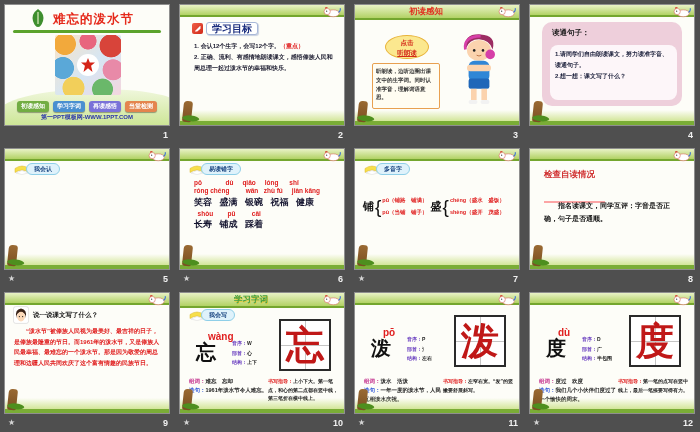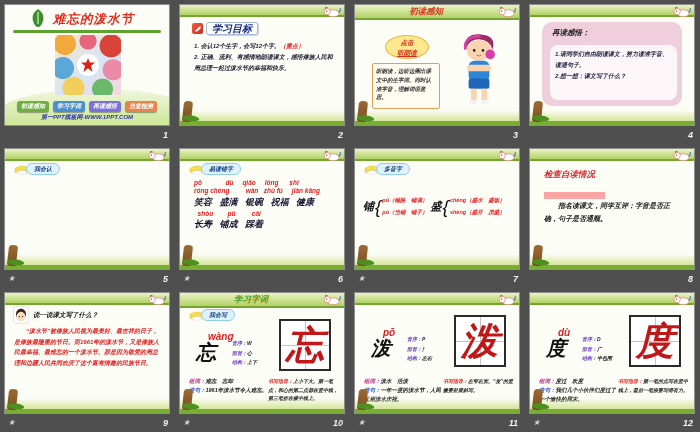--- a/index.html
+++ b/index.html
@@ -1,18 +1,18 @@
 <!DOCTYPE html>
 <html><head>
 <meta charset="utf-8">
 <style>
   html,body{margin:0;padding:0;}
   .board{position:relative;width:700px;height:432px;background:#4f4f4f;
     display:grid;grid-template-columns:repeat(4,175px);grid-template-rows:repeat(3,144px);
-    font-family:"Liberation Sans",sans-serif;font-style:italic;}
+    font-family:"Liberation Sans",sans-serif;}
   .cell{position:relative;}
   .thumb{position:absolute;left:4px;top:4px;width:166px;height:122px;background:#fdfdf8;
     border:1px solid #8f8f8f;box-sizing:border-box;overflow:hidden;cursor:pointer;}
   .meta{position:absolute;left:8px;right:7px;top:128px;height:14px;display:flex;align-items:center;}
   .star{color:#d5d5d5;font-size:8px;line-height:14px;}
   .num{margin-left:auto;color:#f1f1f1;font-size:9px;font-weight:bold;}
 
   
   .band-top{position:absolute;top:0;left:0;right:0;height:10px;
     background:linear-gradient(#e9f2c6,#b2d264);border-bottom:2px solid #74a62e;}
@@ -94,21 +94,21 @@
 
   
   .poly-wrap{position:absolute;top:46px;left:8px;right:2px;display:flex;gap:3px;align-items:center;}
   .poly-group{display:flex;align-items:center;}
   .poly-char{font-size:11px;font-weight:bold;color:#111;}
   .poly-brace{font-size:19px;color:#111;margin:0 1px;font-weight:normal;}
   .poly-readings{font-size:5.5px;color:#e02020;font-weight:bold;line-height:2.1;white-space:nowrap;}
 
   
   .check-title{position:absolute;top:20px;left:14px;font-size:8.5px;font-weight:bold;color:#d03030;
-    border-bottom:7px solid #fca5a5;padding-bottom:11px;padding-right:10px;}
+    border-bottom:2px solid #fca5a5;padding-bottom:20px;padding-right:10px;}
   .check-body{position:absolute;top:50px;left:14px;right:11px;font-size:7px;font-weight:bold;color:#1a1a1a;
     line-height:1.9;text-indent:2em;}
 
   
   .teacher{position:absolute;top:13px;left:8px;width:16px;height:18px;}
   .sum-q{position:absolute;top:18px;left:28px;font-size:6.5px;font-weight:bold;color:#111;}
   .sum-body{position:absolute;top:33px;left:9px;right:7px;font-size:6px;font-weight:bold;color:#e02020;
     line-height:1.78;text-indent:2em;}
 
   
@@ -233,21 +233,21 @@
     <div class="thumb">
       <div class="band-top"></div>
       <svg class="puppy" viewBox="0 0 22 13">
         <ellipse cx="13" cy="8" rx="7" ry="4" fill="#fff" stroke="#d86a5a" stroke-width="0.7"></ellipse>
         <circle cx="6" cy="6" r="3.6" fill="#fff" stroke="#d86a5a" stroke-width="0.7"></circle>
         <path d="M4 3 Q2 0 7 1 Z" fill="#d84a3a"></path>
           <circle cx="5.4" cy="5.6" r="0.7" fill="#333"></circle>
         <path d="M19 7 Q22 5 21 2" stroke="#3a6fd8" stroke-width="1.2" fill="none"></path>
         </svg>
       <div class="pink-card"></div>
-      <div class="pink-head">再读感悟：</div>
+      <div class="pink-head">读通句子：</div>
       <div class="pink-body">
         <div>1.请同学们自由朗读课文，努力读准字音、读通句子。</div>
         <div>2.想一想：课文写了什么？</div>
       </div>
       <div class="band-bot"></div>
       <div class="grassline"></div>
       <div class="stump">
           <span class="clump"></span>
         </div>
     </div>

